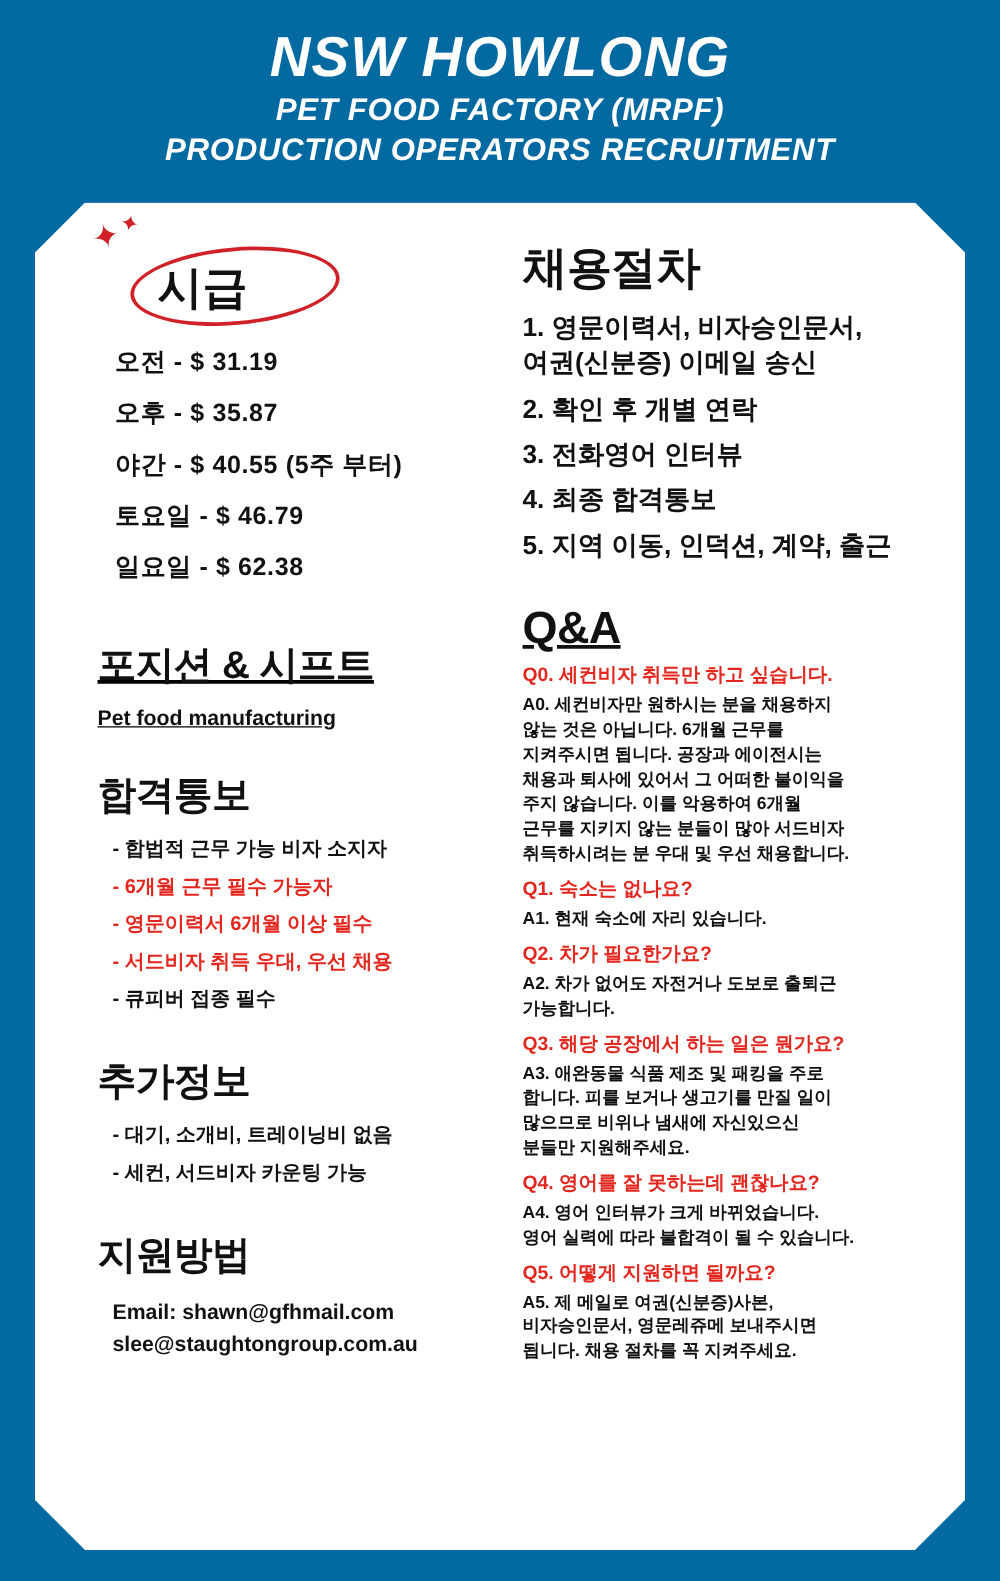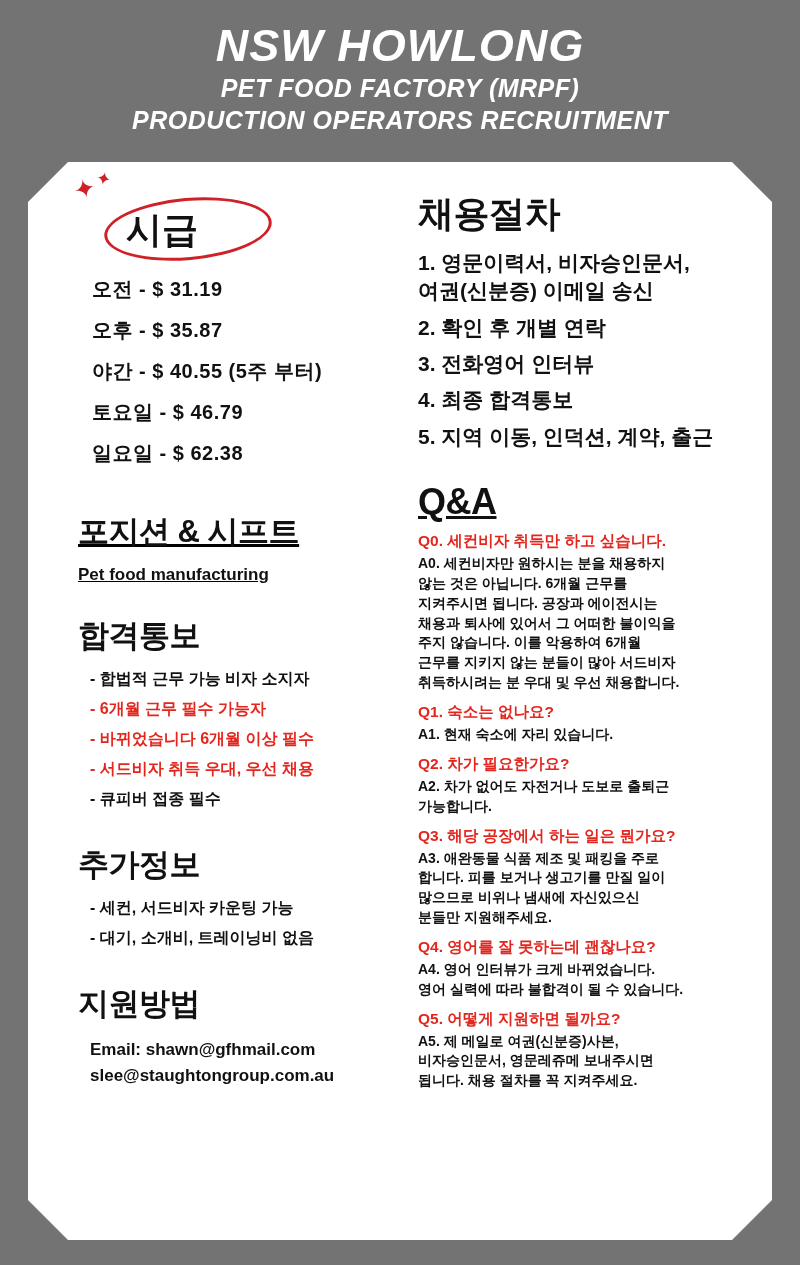--- a/index.html
+++ b/index.html
@@ -5,21 +5,21 @@
   * { box-sizing: border-box; margin: 0; padding: 0; }
   html, body {
     width: 800px; height: 1265px;
     font-family: "Liberation Sans", sans-serif;
     background: #ec6f2e;
     overflow: hidden;
   }
   .poster {
     position: relative;
     width: 800px; height: 1265px;
-    background: #737373;
+    background: #0369a1;
   }
   
   .header {
     position: absolute;
     top: 0; left: 0; right: 0;
     height: 162px;
     color: #ffffff;
     text-align: center;
     padding-top: 22px;
   }
@@ -214,31 +214,31 @@
         <div class="sec-wrap">
           <h2 class="sec">포지션 &amp; 시프트</h2>
           <div class="sub">Pet food manufacturing</div>
         </div>
 
         <div>
           <h2 class="sec">합격통보</h2>
           <ul class="dash">
             <li>- 합법적 근무 가능 비자 소지자</li>
             <li class="red">- 6개월 근무 필수 가능자</li>
-            <li class="red">- 바뀌었습니다 6개월 이상 필수</li>
+            <li class="red">- 영문이력서 6개월 이상 필수</li>
             <li class="red">- 서드비자 취득 우대, 우선 채용</li>
             <li>- 큐피버 접종 필수</li>
           </ul>
         </div>
 
         <div>
           <h2 class="sec">추가정보</h2>
           <ul class="dash">
+            <li>- 대기, 소개비, 트레이닝비 없음</li>
             <li>- 세컨, 서드비자 카운팅 가능</li>
-            <li>- 대기, 소개비, 트레이닝비 없음</li>
           </ul>
         </div>
 
         <div>
           <h2 class="sec">지원방법</h2>
           <div class="email">Email: shawn@gfhmail.com</div>
           <div class="email">slee@staughtongroup.com.au</div>
         </div>
 
       </div>

